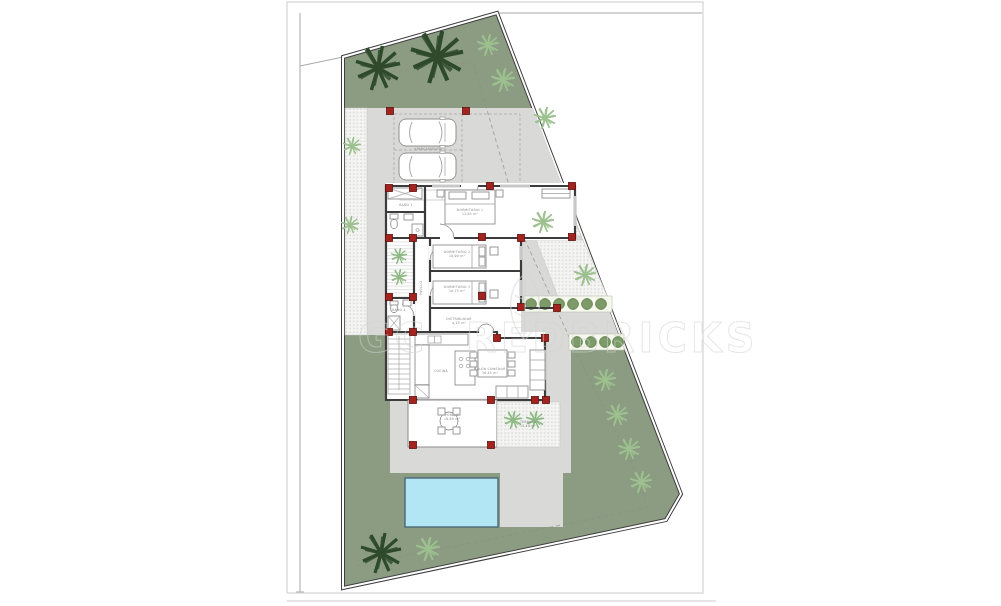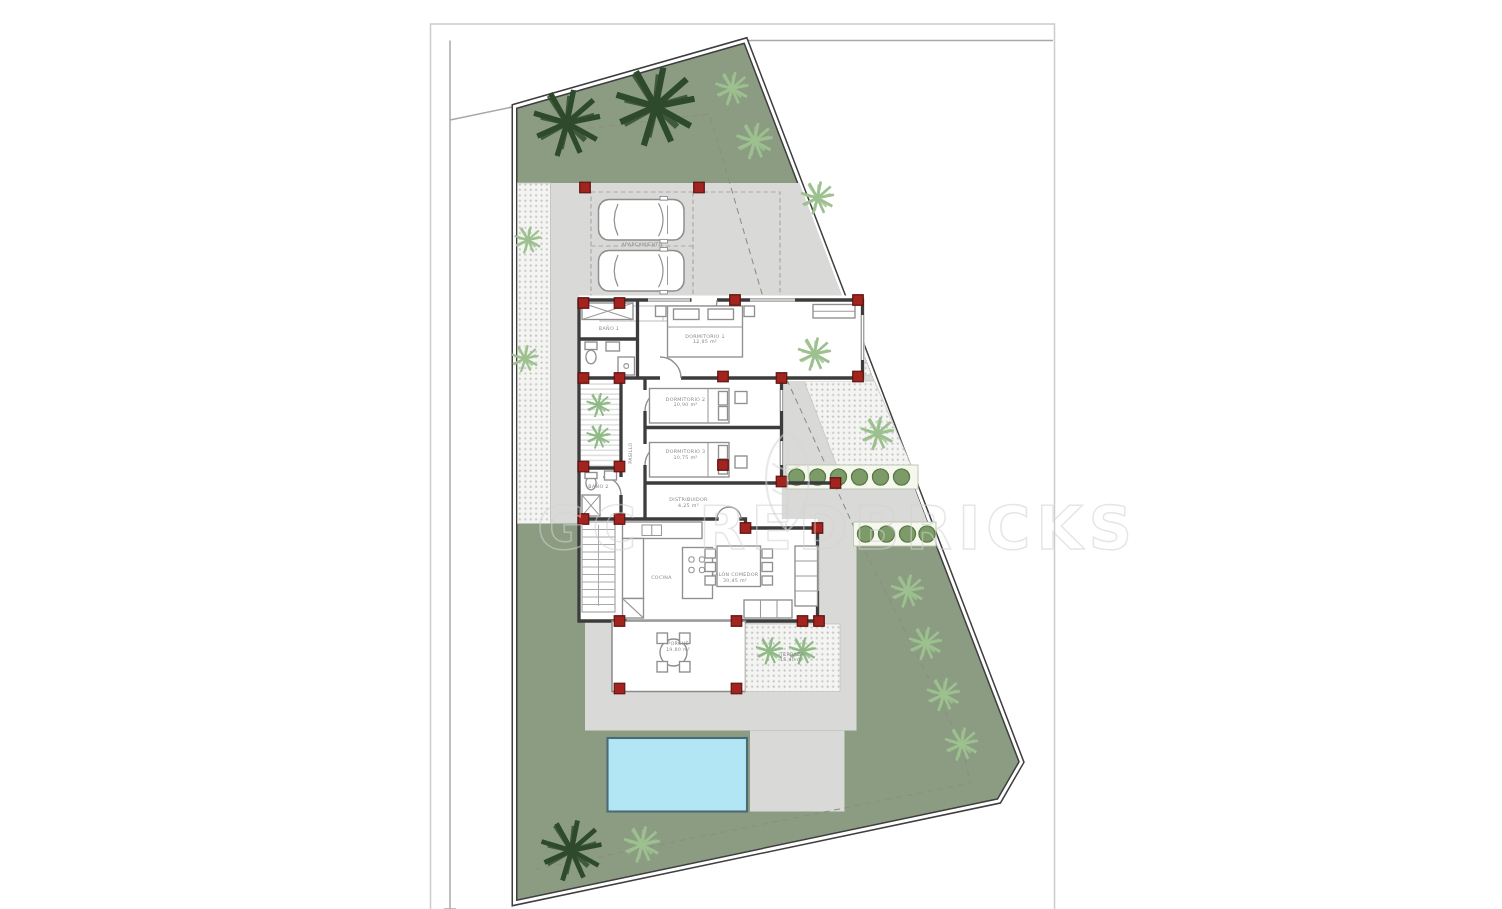--- a/index.html
+++ b/index.html
@@ -1,17 +1,17 @@
 <!DOCTYPE html>
 <html><head>
 <meta charset="utf-8">
 <style>
   html,body{margin:0;padding:0;background:#ffffff;width:1001px;height:606px;overflow:hidden;
             font-family:"DejaVu Sans","Liberation Sans",sans-serif;}
-  #stage{position:relative;width:1001px;height:480px;margin-top:14px;}
+  #stage{position:relative;width:1001px;height:480px;}
   svg{position:absolute;left:0;top:0;}
   .frame{fill:none;stroke:#cccccc;stroke-width:1;}
   .extline{stroke:#a8a8a8;stroke-width:1;fill:none;}
   .boundary-outer{stroke:#3f3f3f;stroke-width:4;}
   .boundary-inner{fill:none;stroke:#ffffff;stroke-width:2;}
   .paved{fill:#d9d9d7;stroke:none;}
   .dotted{fill:url(#dots);stroke:#c2c2c0;stroke-width:0.5;}
   .dash{fill:none;stroke:#8a8f86;stroke-width:0.7;stroke-dasharray:4 3;}
   .bay{fill:none;stroke:#a9a9a9;stroke-width:0.8;stroke-dasharray:3 2;}
   .wall{stroke:#3c3c3c;stroke-width:2.2;fill:none;stroke-linecap:square;}

